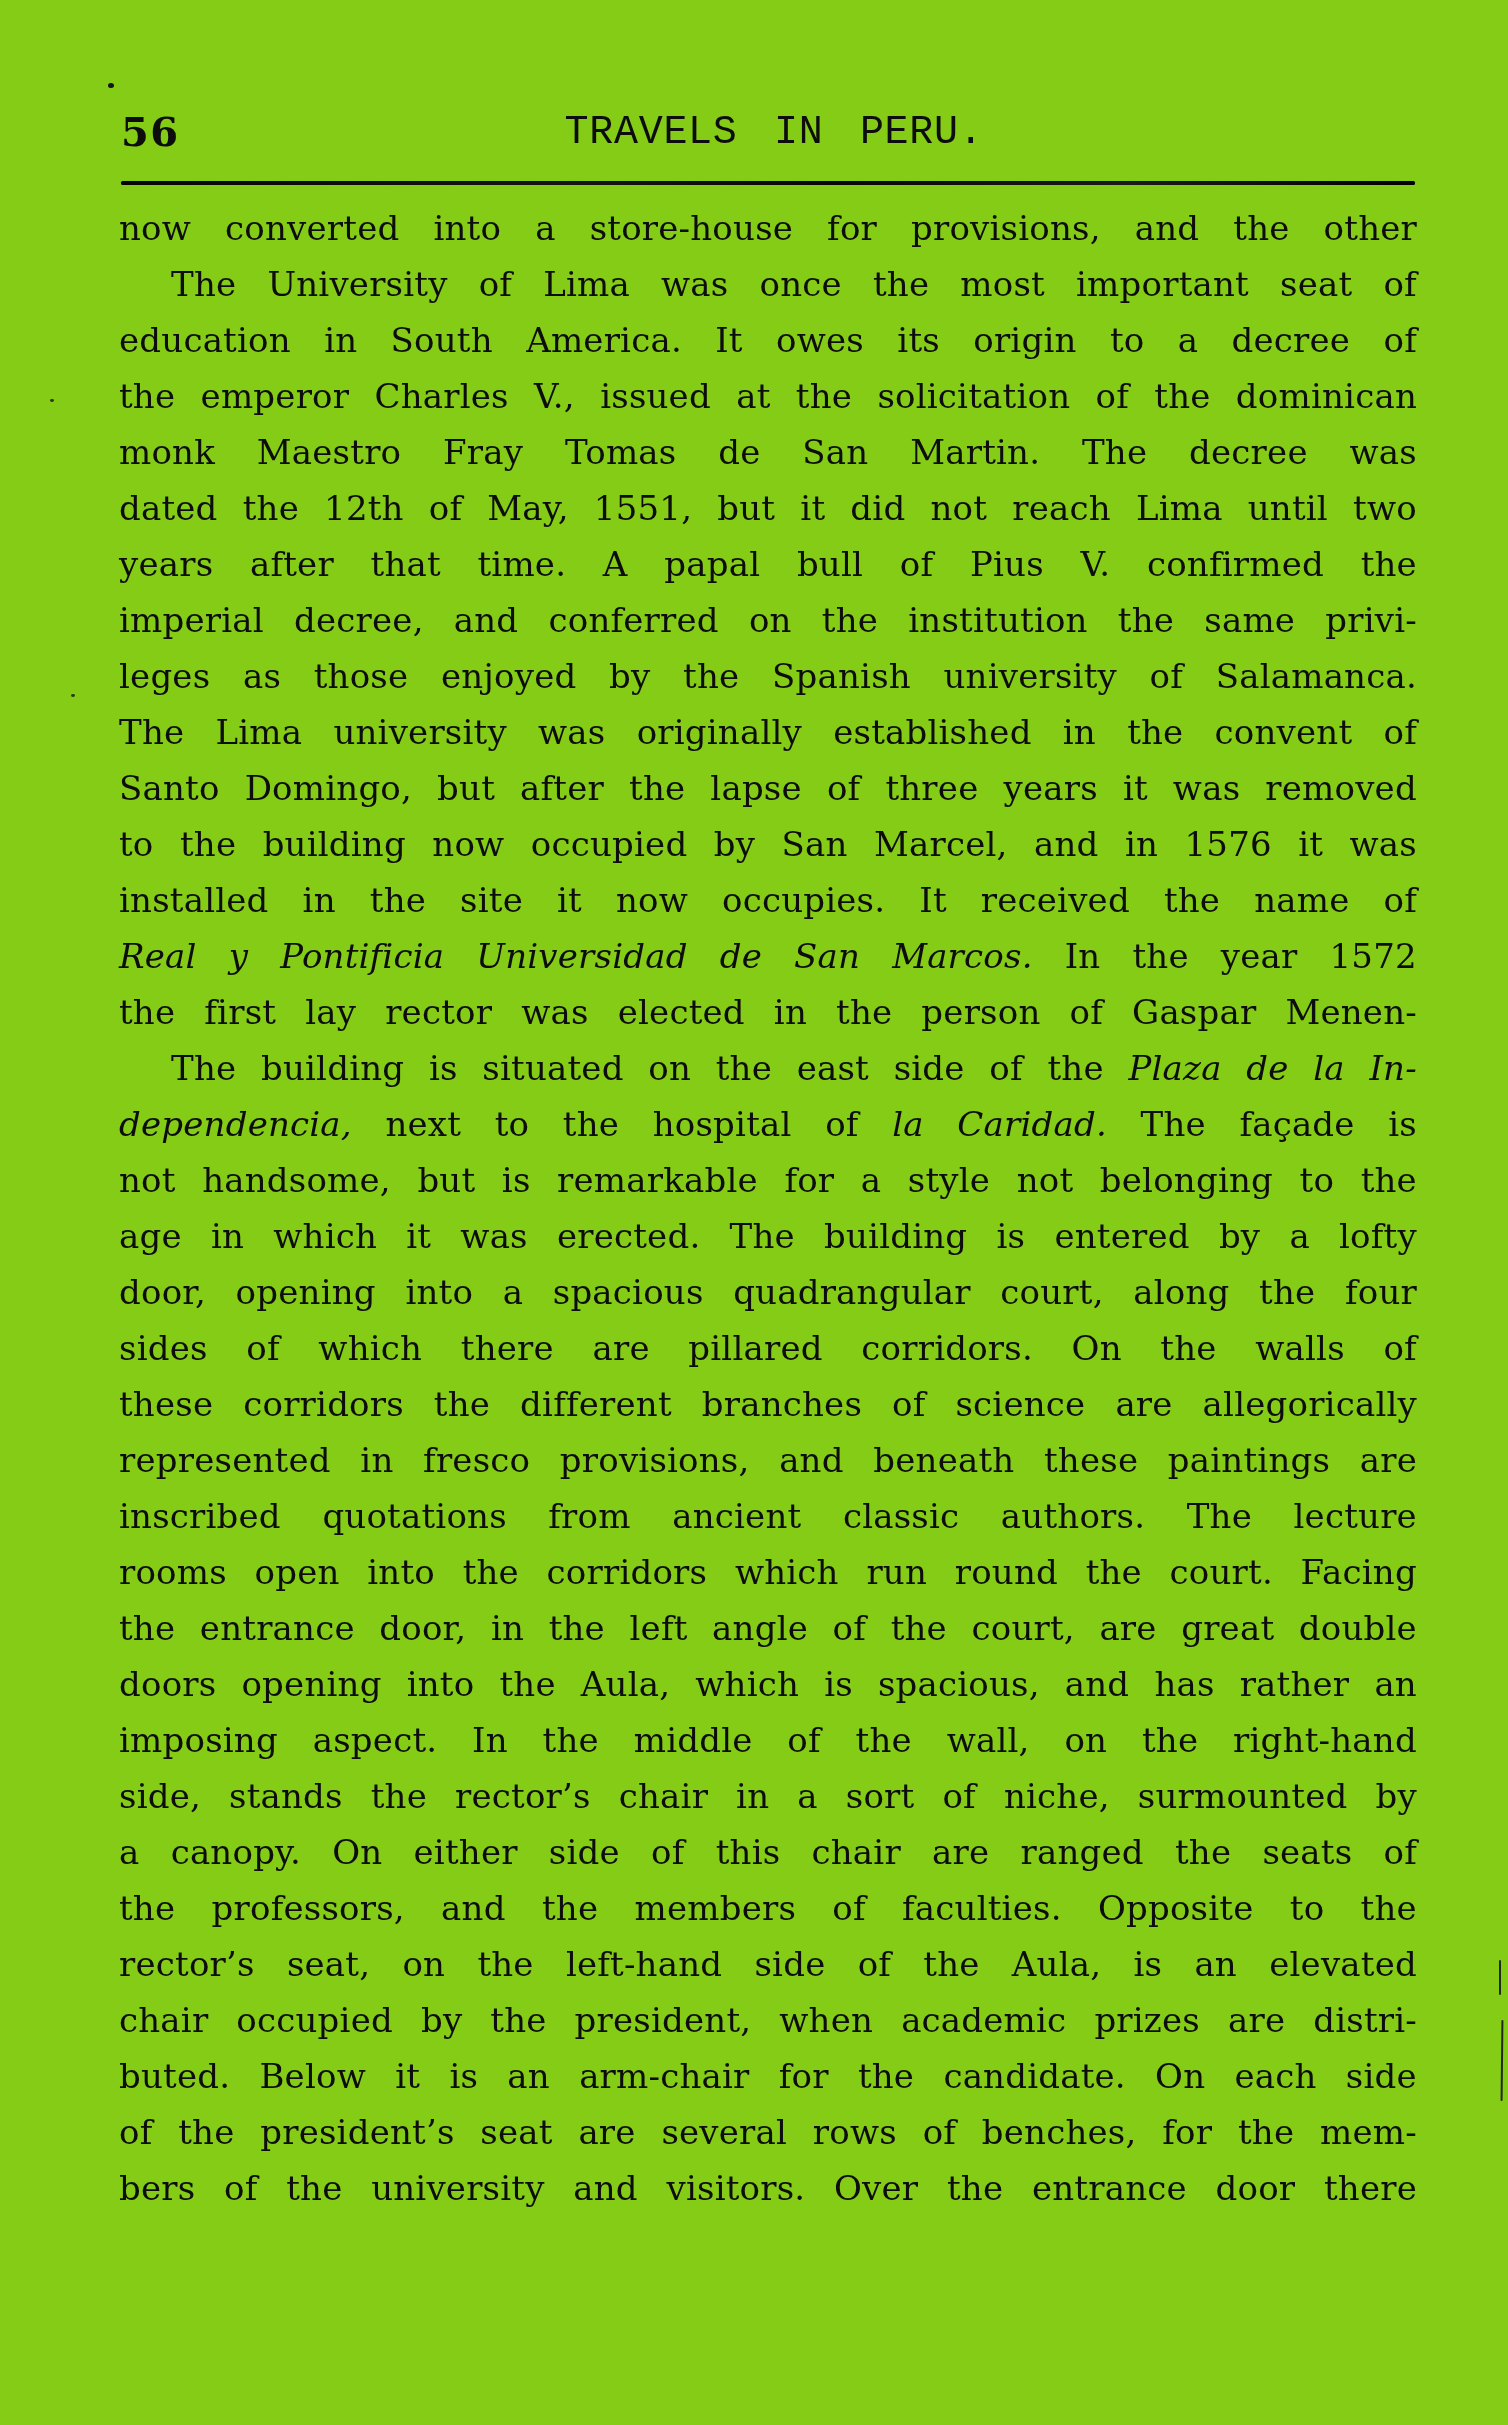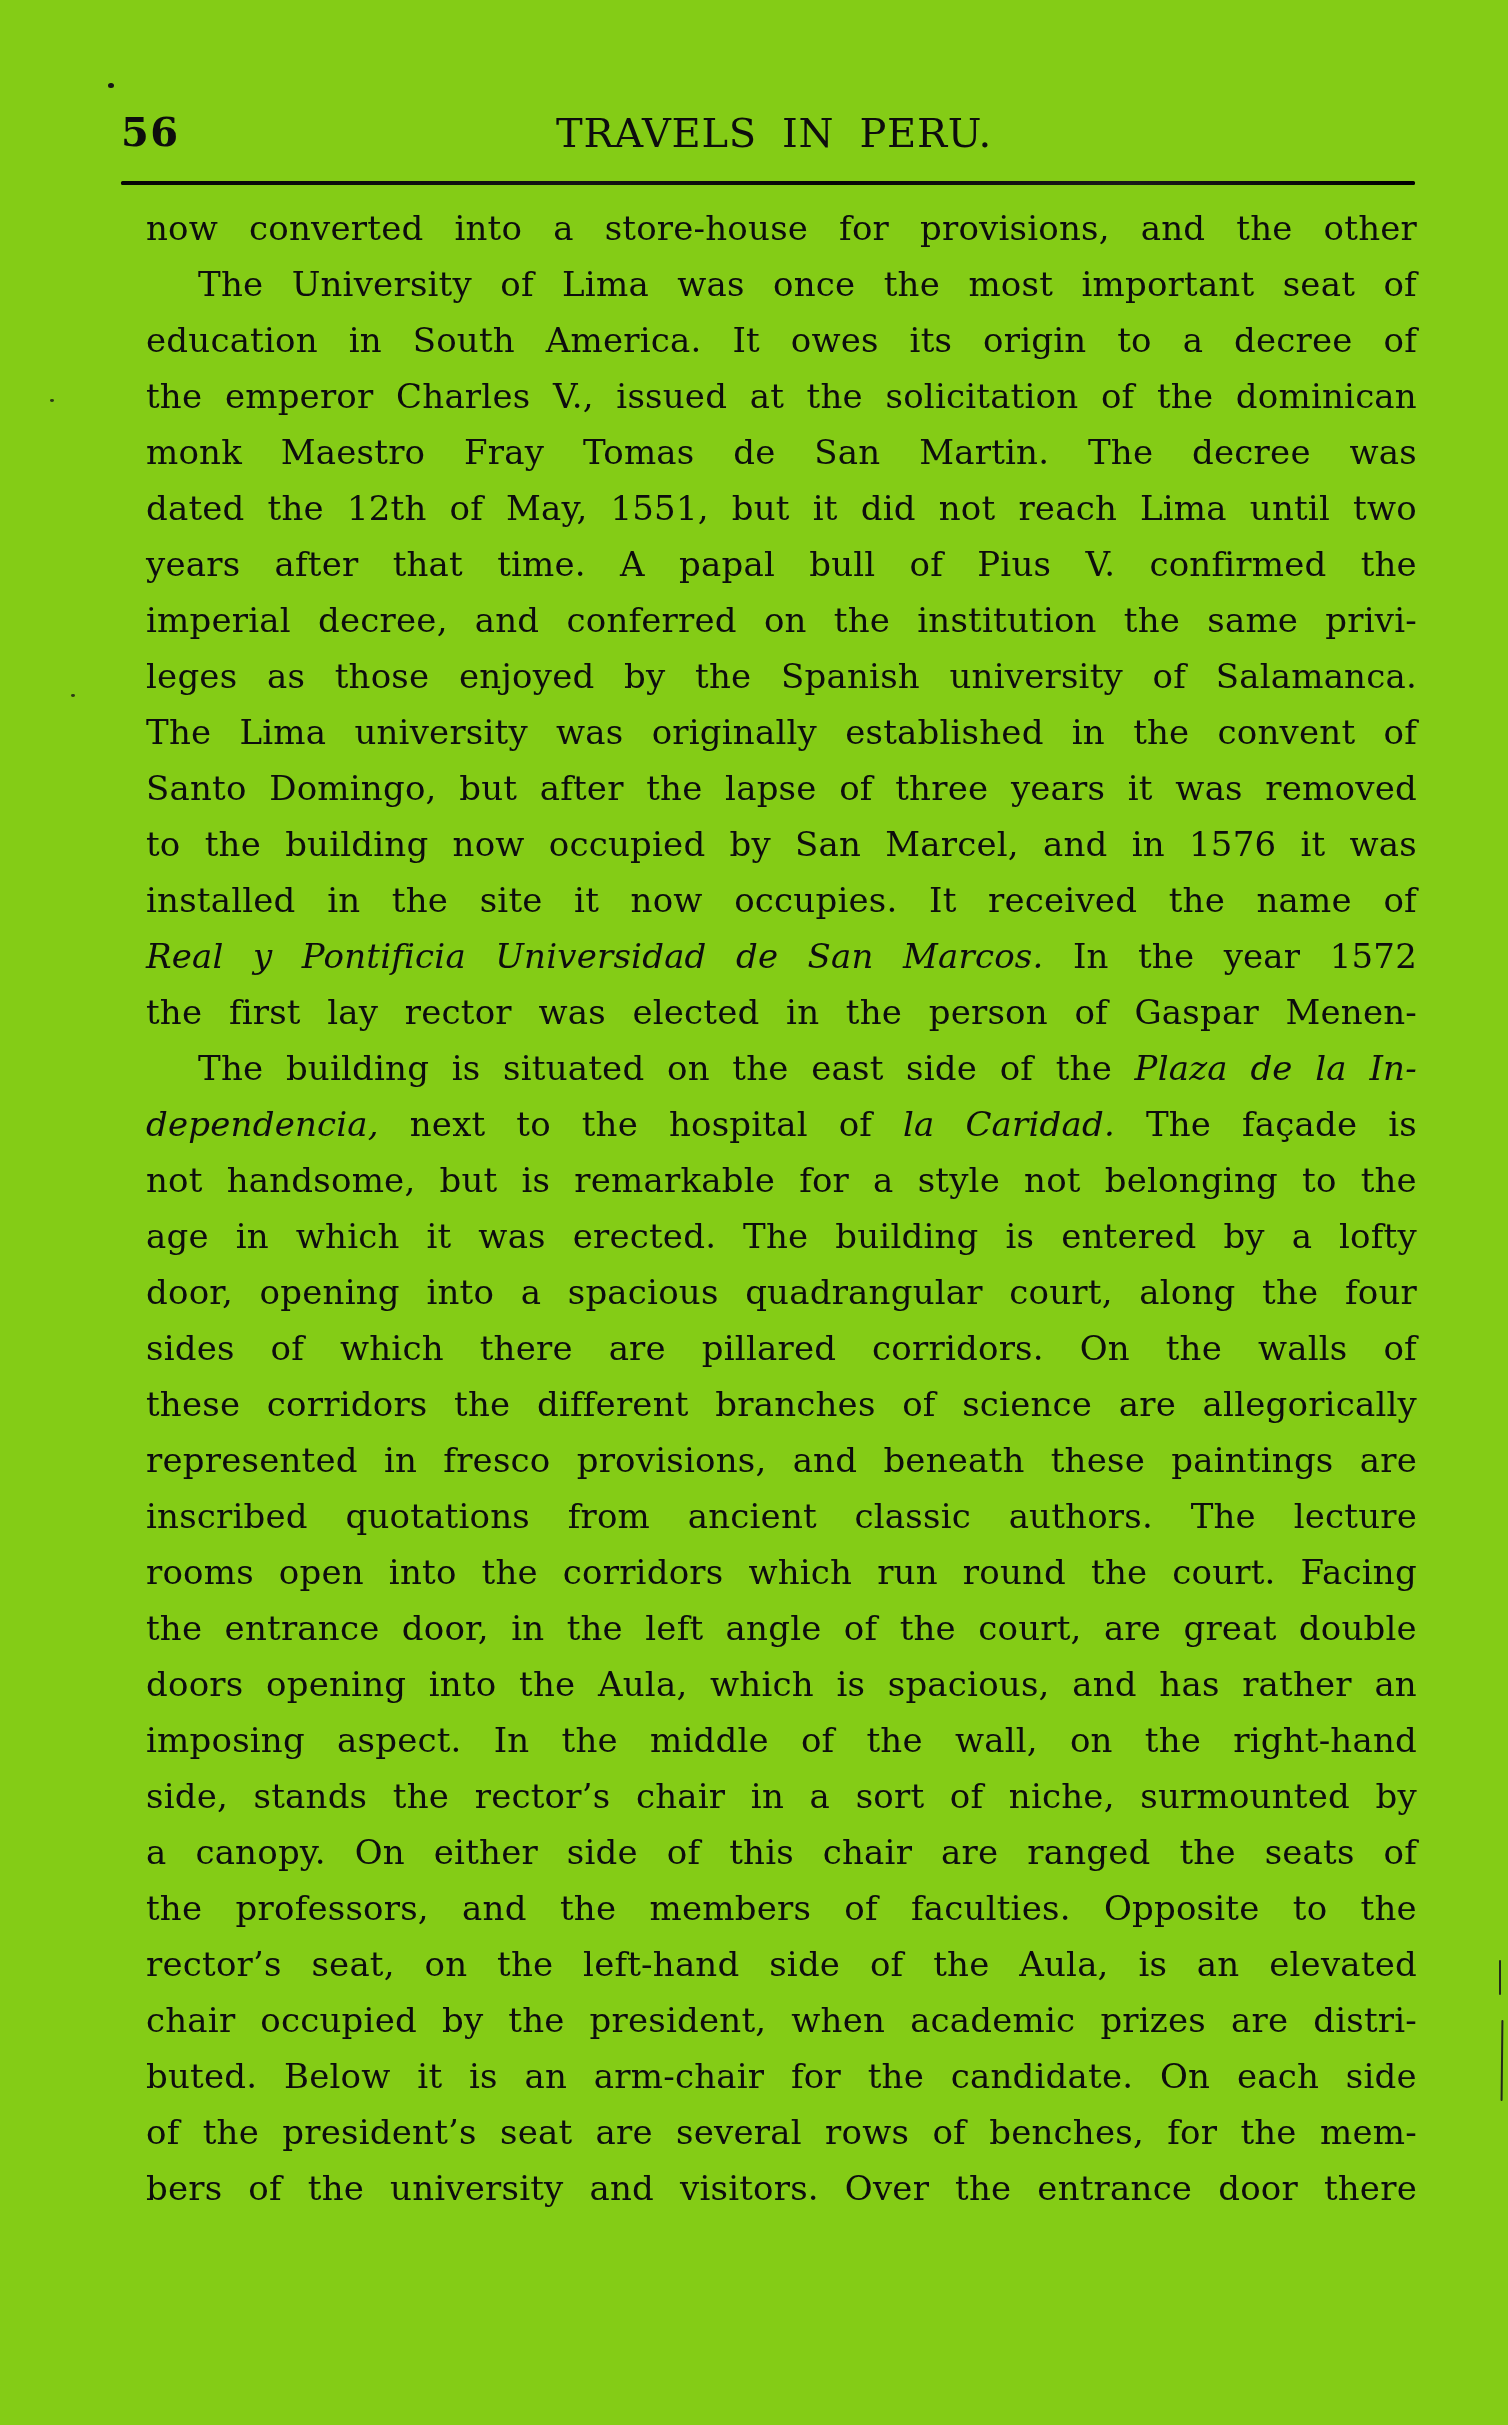--- a/index.html
+++ b/index.html
@@ -38,20 +38,21 @@
     position: absolute;
     left: 516px;
     width: 516px;
     top: 0.7px;
     text-align: center;
     font-size: 40px;
     line-height: 1;
     letter-spacing: 0.7px;
     word-spacing: 11.8px;
     white-space: nowrap;
+    font-family: Liberation Mono, monospace;
   }
   .header-rule {
     position: absolute;
     top: 181px;
     left: 121px;
     width: 1294px;
     height: 3.7px;
     background: linear-gradient(to right, #050505 0%, #141414 35%, #060606 55%, #1a1a1a 78%, #000 100%);
     border-radius: 1.5px;
   }
@@ -66,21 +67,20 @@
   .line {
     height: 56px;
     line-height: 56px;
     font-size: 34px;
     white-space: nowrap;
     letter-spacing: 0.2px;
   }
   .line.just {
     display: flex;
     justify-content: space-between;
-    margin-left: 27px;
   }
   .line.ind {
     padding-left: 52px;
   }
   .w { display: inline-block; }
   .it { font-style: italic; }
 
   
   .speck {
     position: absolute;

